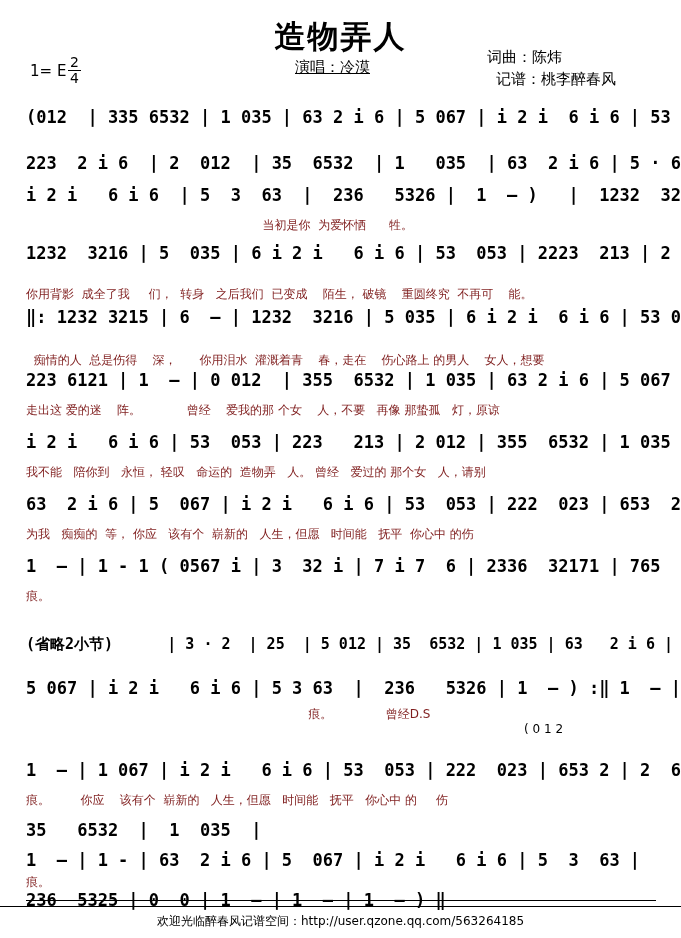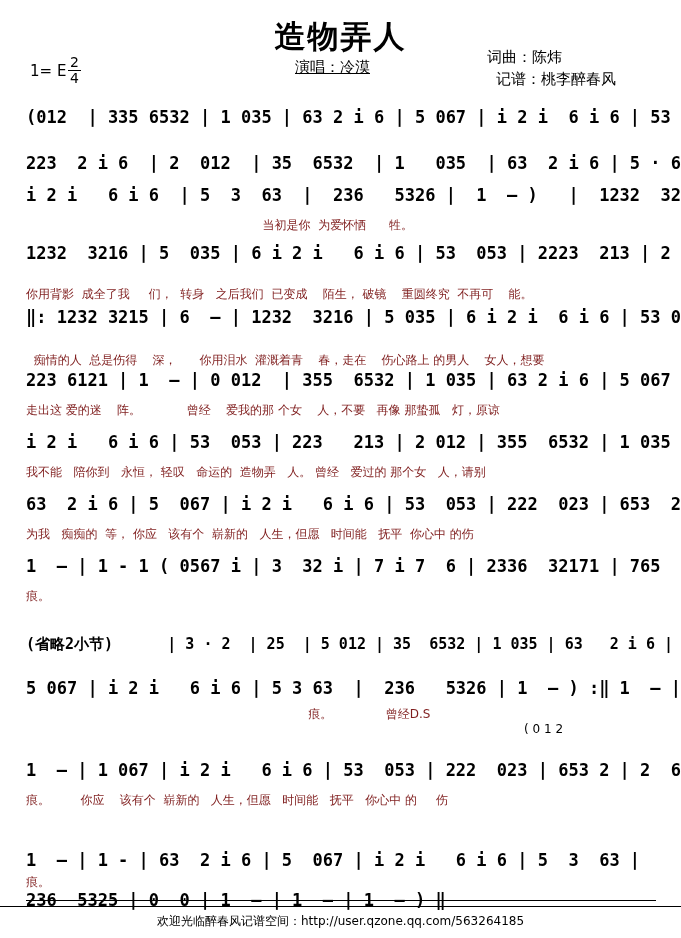--- a/index.html
+++ b/index.html
@@ -133,20 +133,21 @@
   <div class="mrow" style="top:635px;font-size:15px;">(省略2小节)      | 3 · 2  | 25  | 5 012 | 35  6532 | 1 035 | 63   2 i 6 |</div>
 
   <div class="mrow" style="top:678px;">5 067 | i 2 i   6 i 6 | 5 3 63  |  236   5326 | 1  – ) :‖ 1  – | 1  012 ‖</div>
   <div class="lyr" style="top:706px;">                                                                          痕。              曾经D.S</div>
 
   <div class="small" style="top:722px;left:524px;">( 0 1 2</div>
 
   <div class="mrow" style="top:760px;">1  – | 1 067 | i 2 i   6 i 6 | 53  053 | 222  023 | 653 2 | 2  6 |</div>
   <div class="lyr" style="top:792px;">痕。        你应    该有个  崭新的   人生，但愿   时间能   抚平   你心中 的     伤</div>
 
+  <div class="mrow" style="top:820px;">35   6532  |  1  035  |</div>
 
   <div class="mrow" style="top:850px;">1  – | 1 - | 63  2 i 6 | 5  067 | i 2 i   6 i 6 | 5  3  63 |</div>
   <div class="lyr" style="top:874px;">痕。</div>
 
   <div class="mrow" style="top:890px;">236  5325 | 0  0 | 1  – | 1  – | 1  – ) ‖</div>
 
   <div class="hr"></div>
   <div class="footer">欢迎光临醉春风记谱空间：http://user.qzone.qq.com/563264185</div>
 </div>
 

